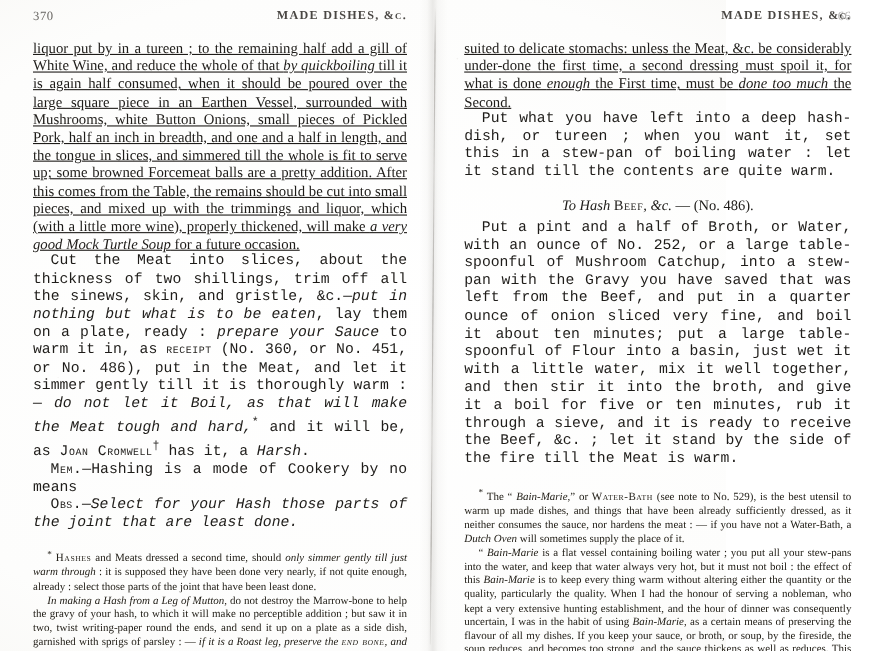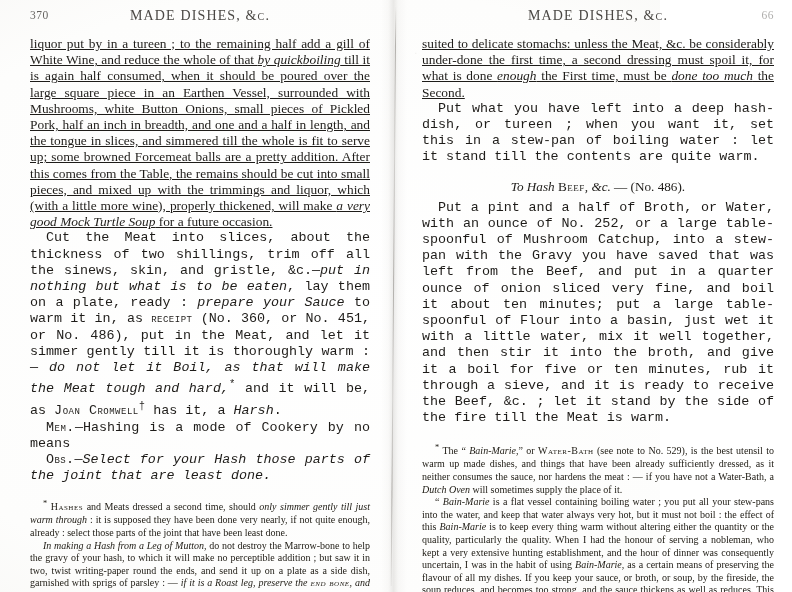--- a/index.html
+++ b/index.html
@@ -99,26 +99,27 @@
     position: absolute;
     top: 1px;
     font-size: 11.5px;
     letter-spacing: .5px;
     color: #3a3733;
     opacity: .78;
   }
   #page-left .folio  { left: 0; }
   #page-right .folio { right: 0; opacity: .42; }
   .head-title {
-    text-align: center;
-    font-size: 14px;
+    text-align: right;
+    font-size: 11px;
     font-variant: small-caps;
     letter-spacing: 1.15px;
     color: #2d2a26;
     opacity: .86;
+    font-weight: bold;
   }
 
   
   .body-text p {
     margin: 0;
     font-size: 13.4px;
     line-height: 16.2px;
     text-align: justify;
     text-justify: inter-word;
     color: #1e1c19;

